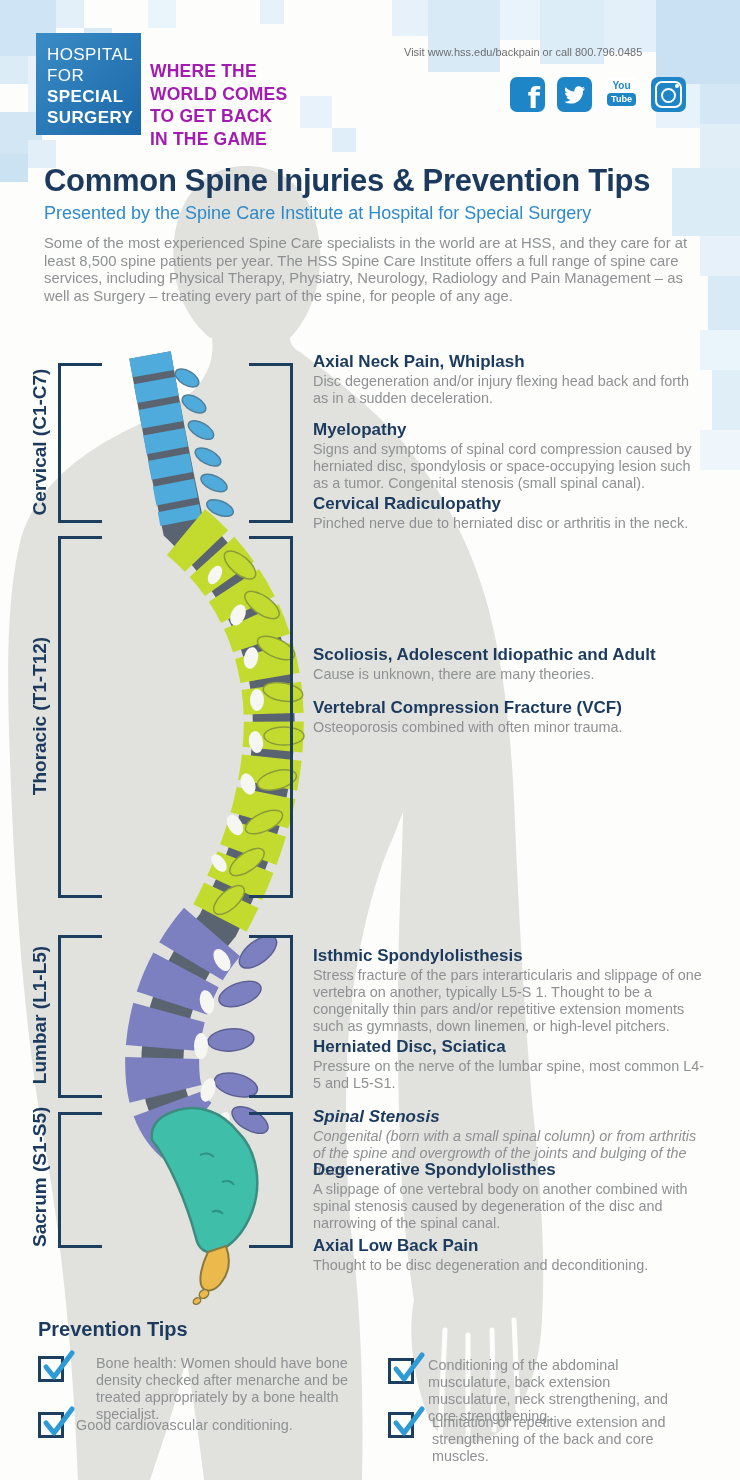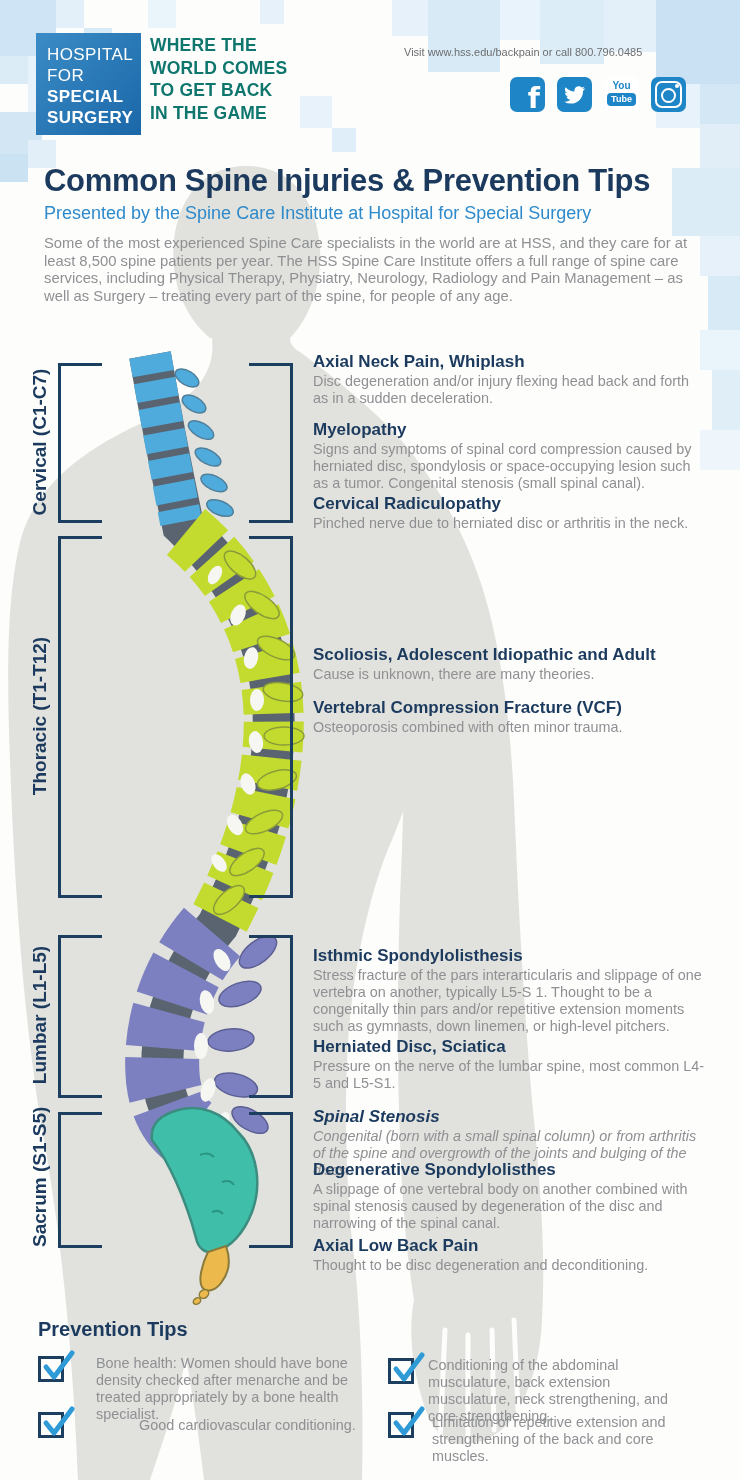--- a/index.html
+++ b/index.html
@@ -10,21 +10,21 @@
   .sq{position:absolute;display:block;}
 
   
   #art{position:absolute;left:0;top:0;z-index:1;}
 
   
   #logo{position:absolute;left:36px;top:33px;width:105px;height:102px;
         background:linear-gradient(135deg,#3a8cc6,#1b67a8);color:#fff;z-index:3;
         padding:11px 0 0 11px;box-sizing:border-box;font-size:17px;line-height:21px;letter-spacing:.4px;}
   #logo .b{font-weight:bold;}
-  #tagline{position:absolute;left:150px;top:34px;z-index:3;color:#0f766e;font-weight:bold;
+  #tagline{position:absolute;left:150px;top:60px;z-index:3;color:#a21caf;font-weight:bold;
            font-size:17.5px;line-height:22.5px;letter-spacing:.2px;}
   #contact{position:absolute;left:404px;top:46px;z-index:3;color:#6d6e70;font-size:11px;}
   #social{position:absolute;left:510px;top:77px;z-index:3;display:flex;gap:12px;}
   .sic{width:35px;height:35px;border-radius:7px;background:#1e86c7;position:relative;}
   .sic.yt{background:#fff;}
   .sic .f{position:absolute;right:5px;bottom:-3px;color:#fff;font-weight:bold;font-size:28px;font-family:"DejaVu Sans",sans-serif;}
   .sic svg{position:absolute;left:6px;top:9px;}
   .yt-top{position:absolute;left:0;top:3px;width:35px;text-align:center;color:#1e86c7;font-weight:bold;font-size:10px;}
   .yt-pill{position:absolute;left:3px;top:16px;width:29px;height:13px;background:#1e86c7;border-radius:4px;
            color:#fff;font-weight:bold;font-size:9px;text-align:center;line-height:13px;}
@@ -283,21 +283,21 @@
       <polyline points="4,18 12,28 30,4" fill="none" stroke="#2e9ad6" stroke-width="5" stroke-linecap="round" stroke-linejoin="round"></polyline>
     </svg>
   </div>
   <div class="tip" style="left:72px;top:1355px;width:282px;margin-left:24px;">Bone health: Women should have bone density checked after menarche and be treated appropriately by a bone health specialist.</div>
 
   <div class="cbx" style="left:38px;top:1412px;">
     <svg width="34" height="34">
       <polyline points="4,18 12,28 30,4" fill="none" stroke="#2e9ad6" stroke-width="5" stroke-linecap="round" stroke-linejoin="round"></polyline>
     </svg>
   </div>
-  <div class="tip" style="left:91px;top:1417px;width:282px;padding-left:48px;">Good cardiovascular conditioning.</div>
+  <div class="tip" style="left:76px;top:1417px;width:282px;">Good cardiovascular conditioning.</div>
 
   <div class="cbx" style="left:388px;top:1358px;">
     <svg width="34" height="34">
       <polyline points="4,18 12,28 30,4" fill="none" stroke="#2e9ad6" stroke-width="5" stroke-linecap="round" stroke-linejoin="round"></polyline>
     </svg>
   </div>
   <div class="tip" style="left:428px;top:1357px;width:268px;">Conditioning of the abdominal musculature, back extension musculature, neck strengthening, and core strengthening.</div>
 
   <div class="cbx" style="left:388px;top:1412px;">
     <svg width="34" height="34">

